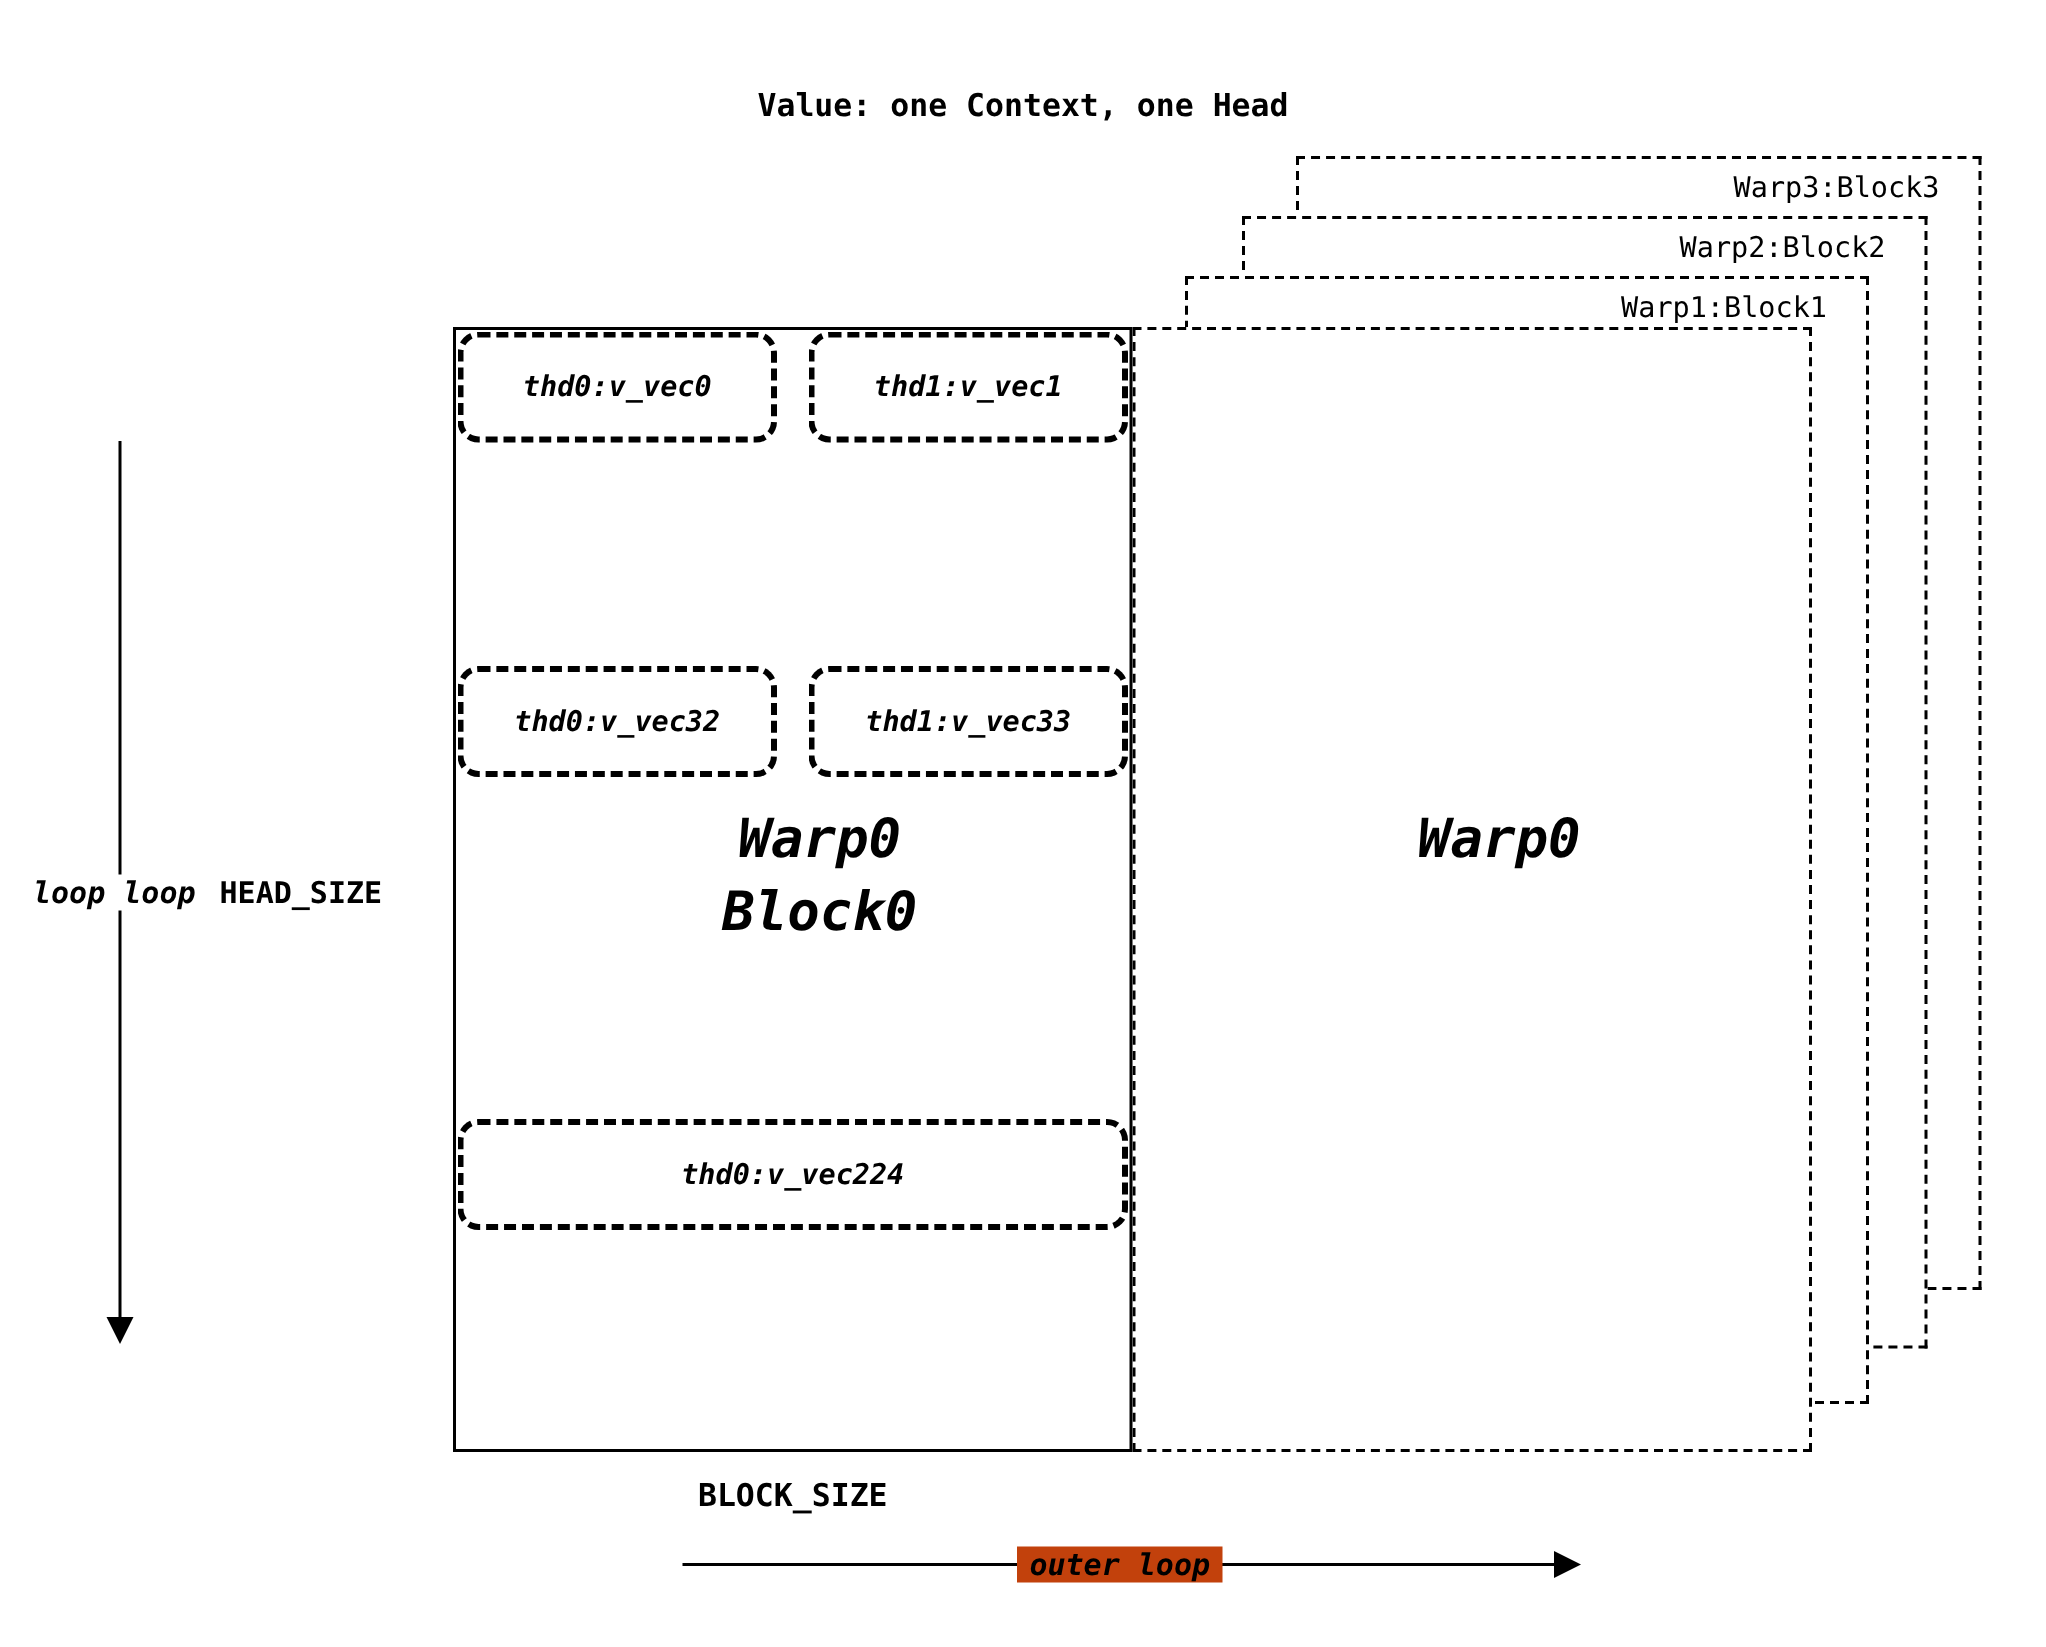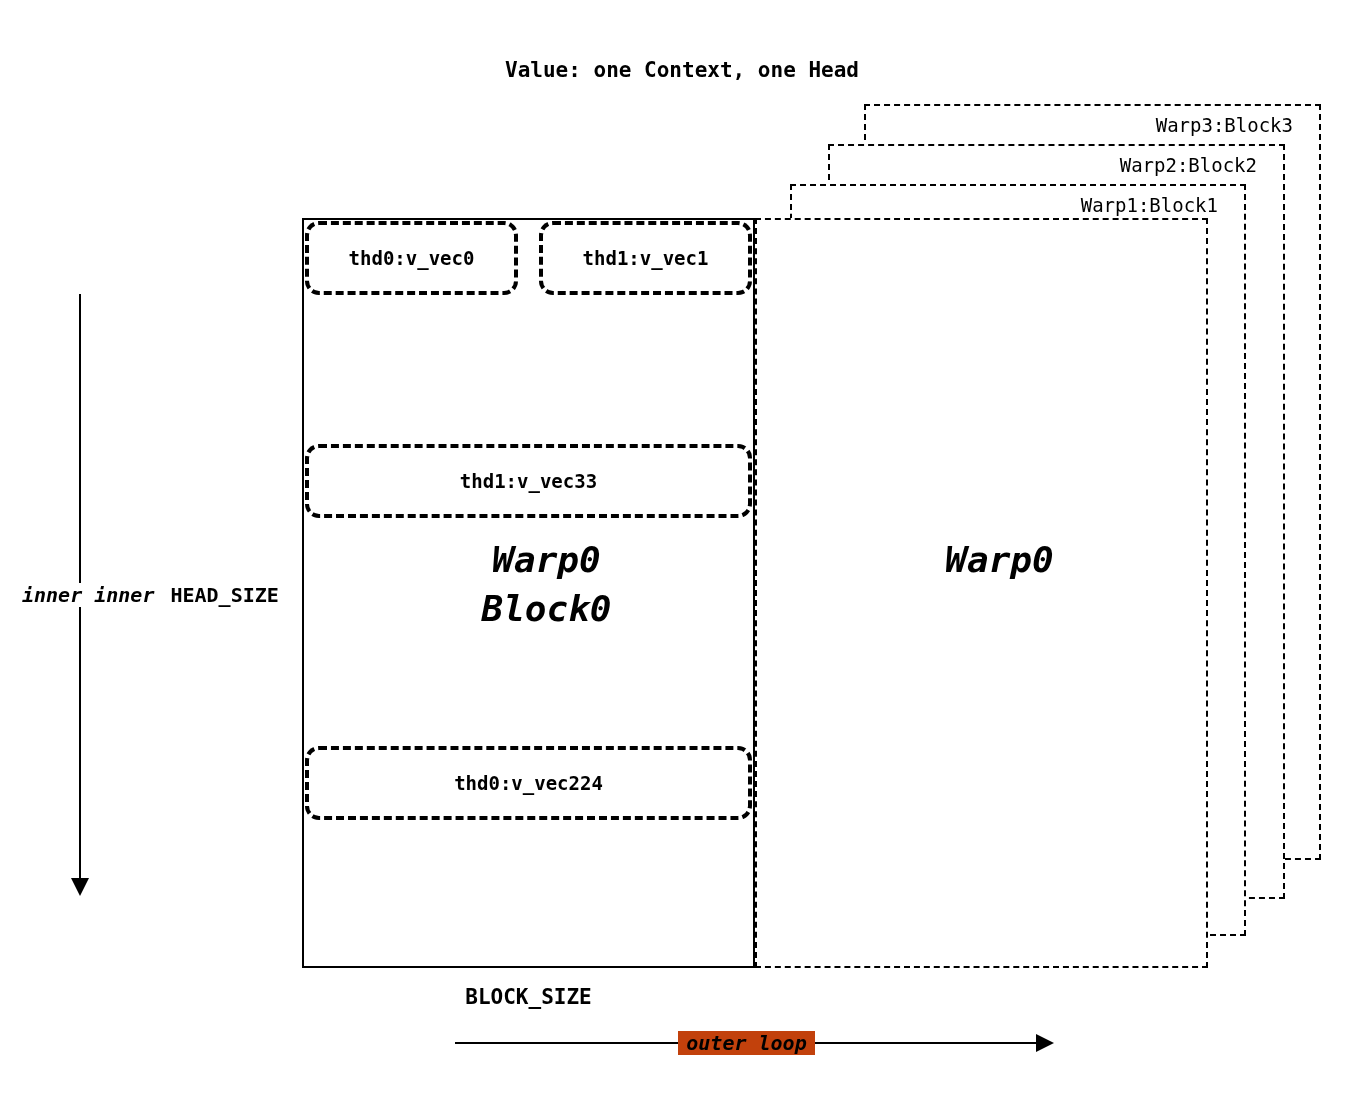--- a/index.html
+++ b/index.html
@@ -69,20 +69,21 @@
   #block4 .warp-label { top: 316px; }
 
   .vec-row {
     position: absolute;
     left: 1px;
     width: 447px;
     height: 74px;
     display: flex;
     gap: 21px;
     z-index: 7;
+    font-style: italic;
   }
   #vec-row-0 { top: 1px; }
   #vec-row-1 { top: 224px; }
   #vec-row-2 { top: 526px; }
 
   .vec-box {
     flex: 1;
     border: 4px dashed #000;
     border-radius: 14px;
     background: #ffffff;
@@ -187,37 +188,38 @@
   </div>
 
   <div class="solid-block">
 
     <div class="vec-row" id="vec-row-0">
       <div class="vec-box">thd0:v_vec0</div>
       <div class="vec-box">thd1:v_vec1</div>
     </div>
 
     <div class="vec-row" id="vec-row-1">
+      <div class="vec-box">thd0:v_vec32</div>
       <div class="vec-box">thd1:v_vec33</div>
     </div>
 
     <div class="vec-row" id="vec-row-2">
       <div class="vec-box">thd0:v_vec224</div>
     </div>
 
     <div class="warp-label">
       <div>Warp0</div>
       <div>Block0</div>
     </div>
   </div>
 
   <div class="v-arrow-line"></div>
   <div class="v-arrow-head"></div>
   <div class="inner-loop-label">
-    <span class="it">inner inner</span><span class="mono">HEAD_SIZE</span>
+    <span class="it">loop loop</span><span class="mono">HEAD_SIZE</span>
   </div>
 
   <div class="block-size-label">BLOCK_SIZE</div>
 
   <div class="h-arrow-line"></div>
   <div class="h-arrow-head"></div>
   <div class="outer-loop-label">
     <span>outer loop</span>
   </div>
 

